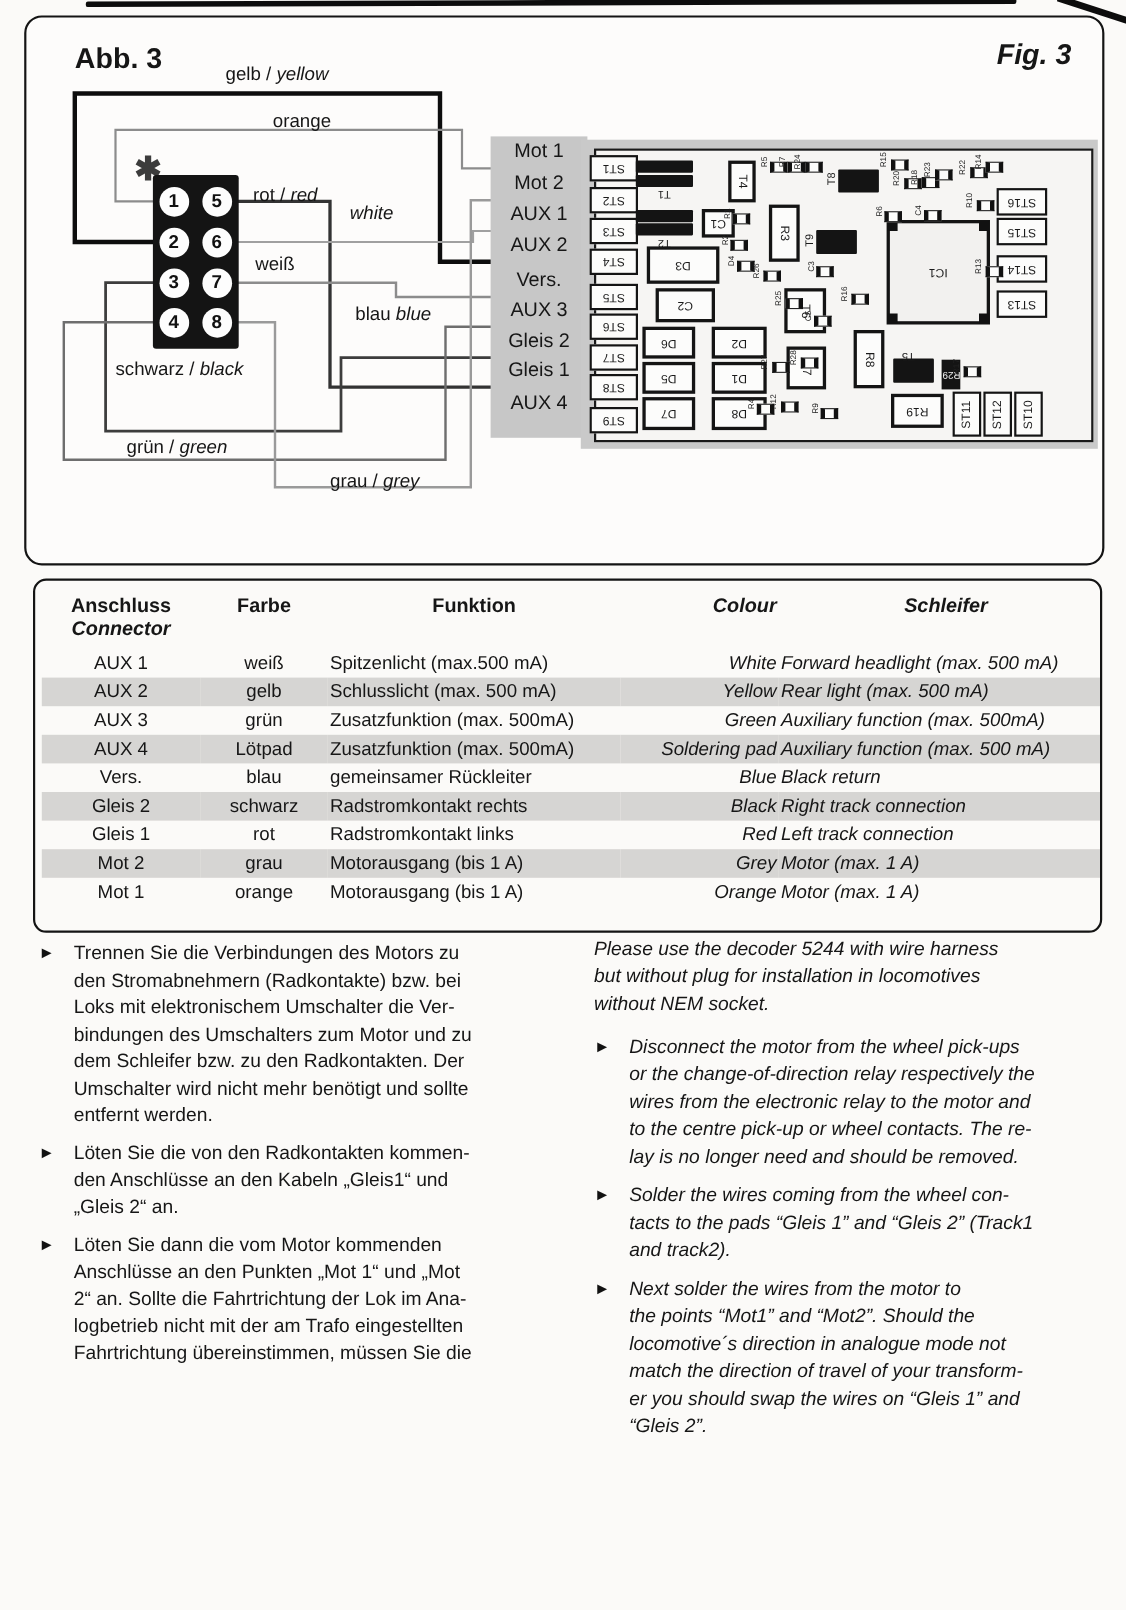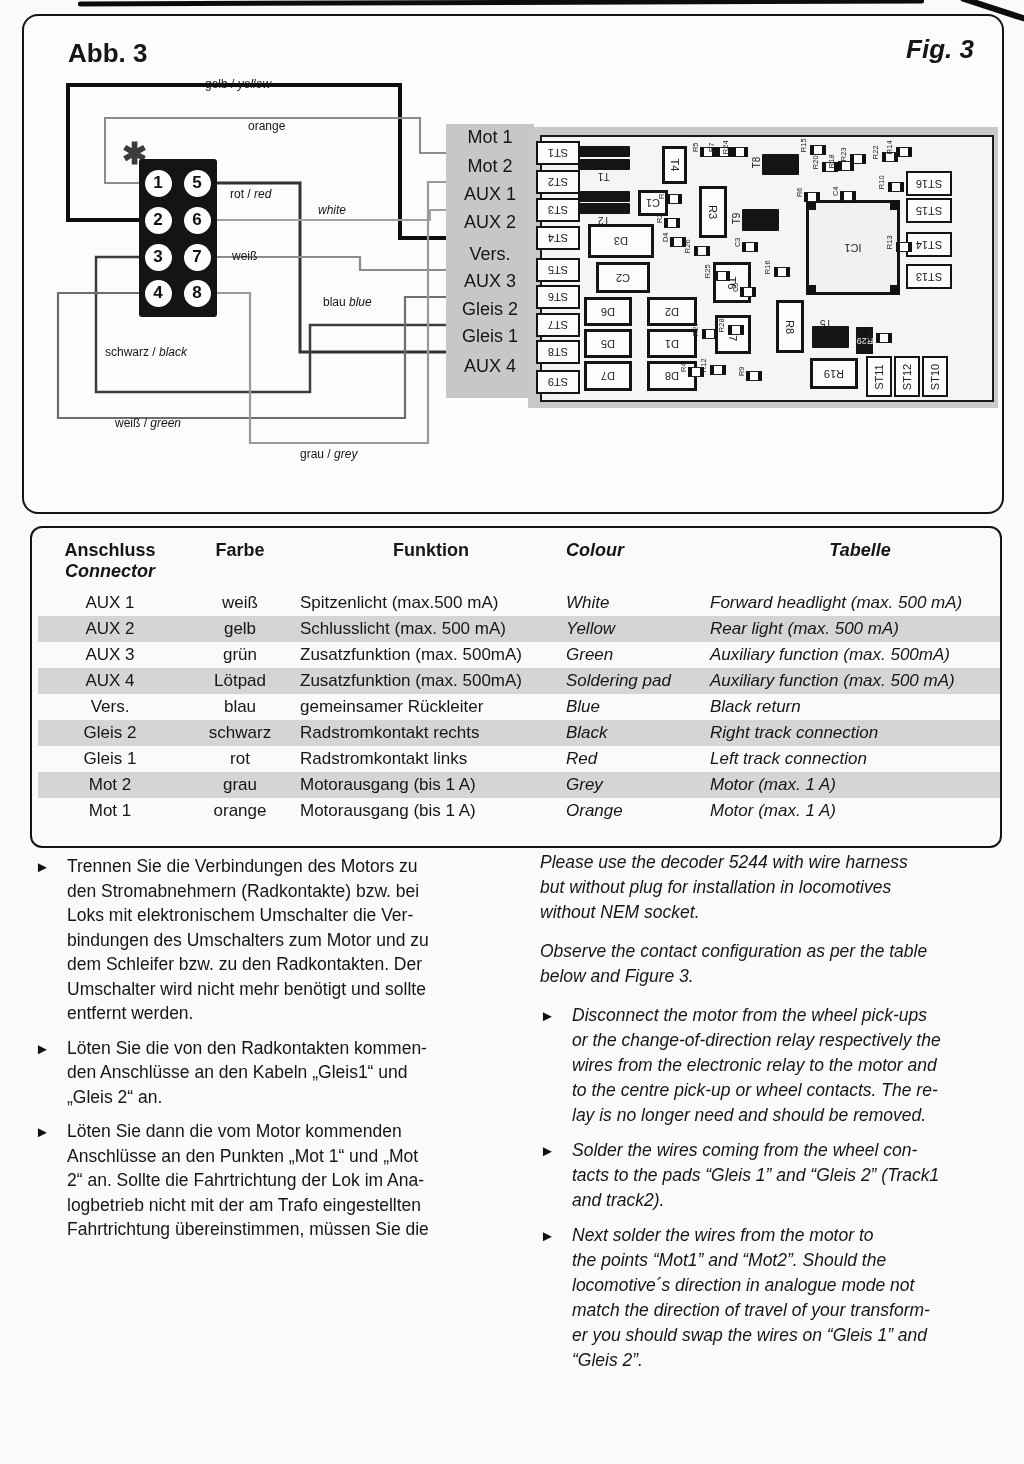--- a/index.html
+++ b/index.html
@@ -8,21 +8,21 @@
   
   #scan-top{position:absolute;left:78px;top:0;width:846px;height:5px;background:#0c0c0c;border-radius:2px;transform:rotate(-.2deg);}
   #scan-corner{position:absolute;right:-6px;top:6px;width:70px;height:6px;background:#0c0c0c;transform:rotate(18deg);}
   
   #figure-box{position:absolute;left:22px;top:14px;width:978px;height:496px;border:2.5px solid #141414;border-radius:16px;background:#fdfcfb;}
   #fig-label-abb{position:absolute;left:44px;top:22px;font-size:26px;font-weight:bold;}
   #fig-title{position:absolute;left:0;right:0;top:26px;text-align:center;font-size:21px;font-weight:bold;}
   #fig-title .it{font-style:italic;}
   #fig-label-fig{position:absolute;right:28px;top:18px;font-size:26px;font-weight:bold;font-style:italic;}
   #wires-svg{position:absolute;left:0;top:0;width:1024px;height:520px;pointer-events:none;}
-  .wire-label{position:absolute;font-size:12px;white-space:nowrap;margin-top:19px;}
+  .wire-label{position:absolute;font-size:17px;white-space:nowrap;}
   .wire-label .en{font-style:italic;}
   
   #connector-block{position:absolute;left:139px;top:159px;width:78px;height:158px;background:#141414;border-radius:3px;}
   .pin{position:absolute;width:27px;height:27px;border-radius:50%;background:#fdfdfd;
        display:flex;align-items:center;justify-content:center;font-size:17px;font-weight:bold;color:#111;}
   #connector-asterisk{position:absolute;left:122px;top:136px;font-size:30px;font-weight:bold;color:#3c3c3c;}
   
   #label-band{position:absolute;left:446px;top:124px;width:88px;height:274px;background:#c7c7c7;}
   .band-label{position:absolute;width:88px;text-align:center;font-size:18px;color:#161616;}
   
@@ -47,21 +47,21 @@
   .c-small .slabel{position:absolute;left:-4px;top:-3px;transform:translate(-100%,-25%) rotate(270deg);font-size:7.5px;color:#222;}
   .c-lbl{font-size:10px;color:#1a1a1a;transform:rotate(var(--r,180deg));white-space:nowrap;}
   
   #table-box{position:absolute;left:30px;top:526px;width:968px;height:318px;border:2.5px solid #141414;border-radius:12px;background:#fbfaf8;overflow:hidden;}
   #conn-table{border-collapse:collapse;width:956px;margin:6px 0 0 6px;table-layout:fixed;font-size:17px;}
   #conn-table th{font-size:18px;font-weight:bold;vertical-align:top;padding:6px 2px 8px 2px;}
   #conn-table td{padding:3px 2px;}
   #conn-table .c0{width:140px;text-align:center;}
   #conn-table .c1{width:112px;text-align:center;}
   #conn-table .c2{width:262px;text-align:left;}
-  #conn-table .c3{width:140px;text-align:left;font-style:italic;}
+  #conn-table .c3{width:140px;text-align:right;font-style:italic;}
   #conn-table .c4{width:300px;text-align:left;font-style:italic;}
   #conn-table thead .c3,#conn-table thead .c4{font-style:italic;}
   #conn-table tbody tr:nth-child(even){background:#d6d5d3;}
   .hdr-sub{font-style:italic;}
   
   .text-col{position:absolute;font-size:17.5px;line-height:24.5px;}
   #col-german{left:35px;top:854px;width:482px;}
   #col-english{left:540px;top:850px;width:470px;font-style:italic;line-height:25px;}
   .sec-heading{font-weight:bold;font-size:20px;line-height:27px;white-space:pre-line;margin-bottom:12px;}
   #col-english .sec-heading{font-size:19.5px;font-style:italic;}
@@ -122,21 +122,21 @@
       <div class="band-label" style="left: 446px; top: 356px;">AUX 4</div>
     </div>
   <div id="wire-labels">
       <div class="wire-label" style="left: 205px; top: 58px;"><span>gelb / </span><span class="en">yellow</span></div>
       <div class="wire-label" style="left: 248px; top: 100px;"><span>orange</span><span class="en"></span></div>
       <div class="wire-label" style="left: 230px; top: 168px;"><span>rot / </span><span class="en">red</span></div>
       <div class="wire-label" style="left: 318px; top: 184px;"><span></span><span class="en">white</span></div>
       <div class="wire-label" style="left: 232px; top: 230px;"><span>weiß</span><span class="en"></span></div>
       <div class="wire-label" style="left: 323px; top: 276px;"><span>blau  </span><span class="en">blue</span></div>
       <div class="wire-label" style="left: 105px; top: 326px;"><span>schwarz / </span><span class="en">black</span></div>
-      <div class="wire-label" style="left: 115px; top: 397px;"><span>weiß / </span><span class="en">green</span></div>
+      <div class="wire-label" style="left: 115px; top: 397px;"><span>grün / </span><span class="en">green</span></div>
       <div class="wire-label" style="left: 300px; top: 428px;"><span>grau / </span><span class="en">grey</span></div>
     </div>
 
   <div id="pcb-outer"></div>
   <div id="pcb-board"></div>
   <div id="pcb-layer">
       <div class="comp c-pad" style="left: 536px; top: 141px; width: 44px; height: 24px;">
         <span class="clabel" style="--r: 180deg;">ST1</span>
       </div>
       <div class="comp c-pad" style="left: 536px; top: 170px; width: 44px; height: 24px;">
@@ -339,21 +339,21 @@
     <table id="conn-table">
       <thead>
         <tr>
           <th class="c0">
             <div>Anschluss</div>
             <div class="hdr-sub">Connector</div>
           </th>
           <th class="c1">Farbe</th>
           <th class="c2" style="text-align:center">Funktion</th>
           <th class="c3">Colour</th>
-          <th class="c4" style="text-align:center">Tabelle</th>
+          <th class="c4" style="text-align:center">Schleifer</th>
         </tr>
       </thead>
       <tbody id="conn-tbody">
           <tr>
             <td class="c0">AUX 1</td>
             <td class="c1">weiß</td>
             <td class="c2">Spitzenlicht (max.500 mA)</td>
             <td class="c3">White</td>
             <td class="c4">Forward headlight (max. 500 mA)</td>
           </tr>
@@ -440,22 +440,20 @@
 Anschlüsse an den Punkten „Mot 1“ und „Mot
 2“ an. Sollte die Fahrtrichtung der Lok im Ana-
 logbetrieb nicht mit der am Trafo eingestellten
 Fahrtrichtung übereinstimmen, müssen Sie die</div>
       </div>
     </div>
   <div id="col-english" class="text-col">
       <div class="para">Please use the decoder 5244 with wire harness
 but without plug for installation in locomotives
 without NEM socket.</div>
-      <div class="para">Observe the contact configuration as per the table
-below and Figure 3.</div>
       <div class="bullet">
         <div class="mark">►</div>
         <div class="btxt">Disconnect the motor from the wheel pick-ups
 or the change-of-direction relay respectively the
 wires from the electronic relay to the motor and
 to the centre pick-up or wheel contacts. The re-
 lay is no longer need and should be removed.</div>
       </div>
       <div class="bullet">
         <div class="mark">►</div>

